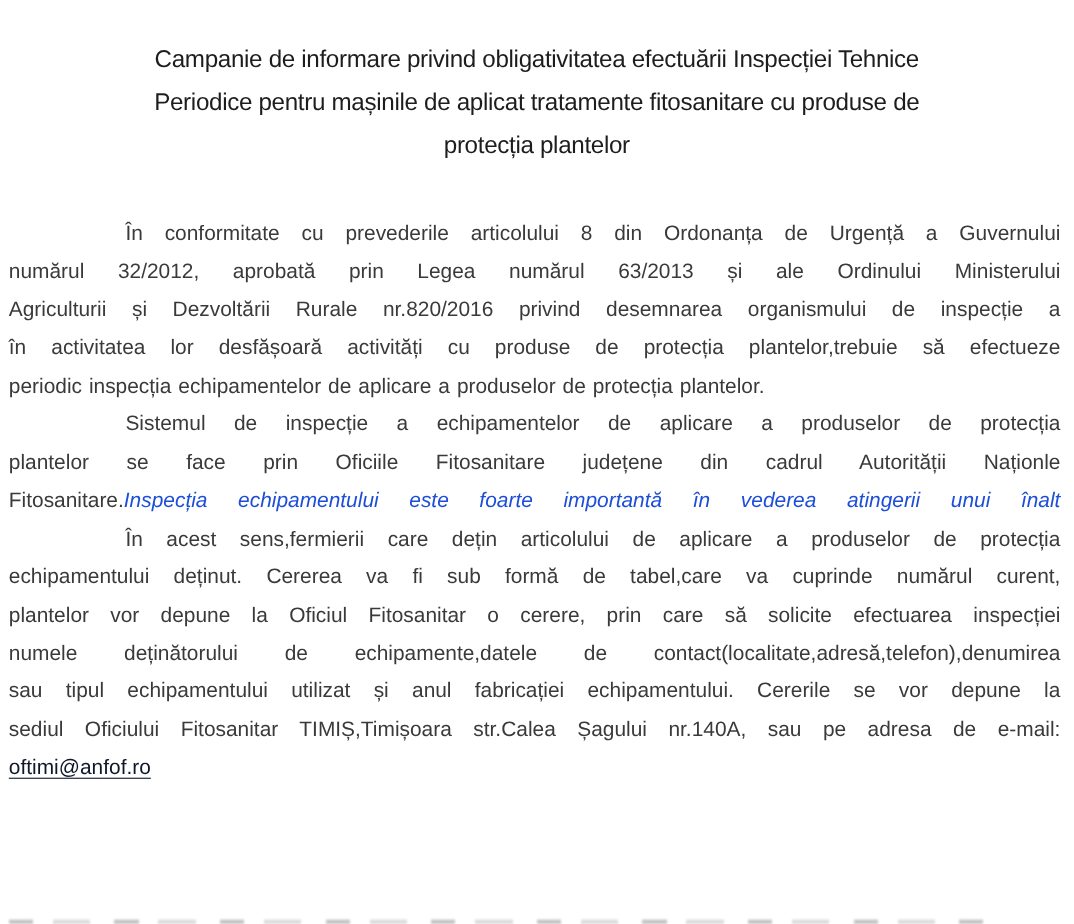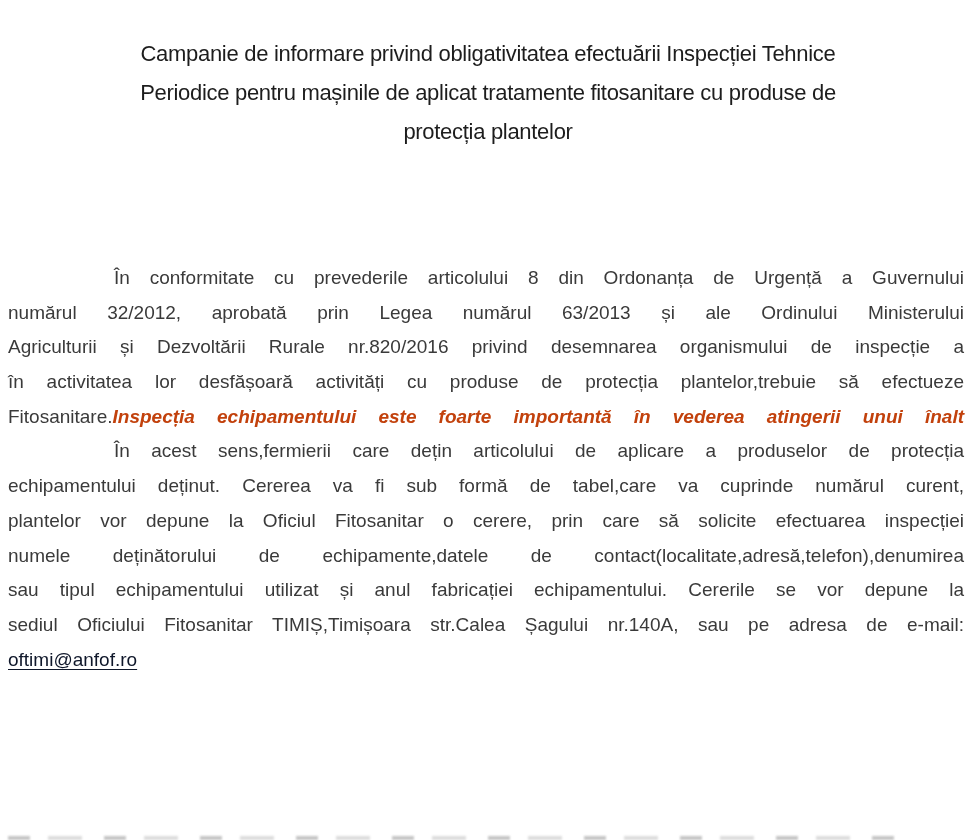--- a/index.html
+++ b/index.html
@@ -16,21 +16,21 @@
     margin: 0;
     padding: 34px 8px 0 8px;
     font-size: 22px;
     line-height: 39px;
     font-weight: normal;
     text-align: center;
     letter-spacing: -0.3px;
     color: #1d1d1d;
   }
   .content {
-    margin-top: 110px;
+    margin-top: 45px;
     padding: 0 12px 0 8px;
     font-size: 19px;
     line-height: 34.7px;
     color: #3a3a3a;
     word-spacing: 1px;
   }
   .para { margin: 0; }
   
   .jline {
     text-align: justify;
@@ -38,23 +38,23 @@
     white-space: normal;
     height: 34.7px;
     overflow: visible;
   }
   .jlines.indent > .jline:first-child { text-indent: 106px; }
   .plainline {
     height: 34.7px;
     text-align: left;
   }
   .em {
-    font-weight: bold;
+    font-weight: normal;
     font-style: italic;
-    color: #c2410c;
+    color: #1d4ed8;
   }
   .email {
     color: #0f172a;
     text-decoration: underline;
     text-underline-offset: 3px;
     cursor: pointer;
   }
   
   .cutoff {
     position: absolute;
@@ -83,23 +83,28 @@
 
   <div class="content">
 
     <div class="para">
       <div class="jlines indent">
           <div class="jline">În conformitate cu prevederile articolului 8 din Ordonanța de Urgență a Guvernului</div>
           <div class="jline">numărul 32/2012, aprobată prin Legea numărul 63/2013 și ale Ordinului Ministerului</div>
           <div class="jline">Agriculturii și Dezvoltării Rurale nr.820/2016 privind desemnarea organismului de inspecție a</div>
           <div class="jline">în activitatea lor desfășoară activități cu produse de protecția plantelor,trebuie să efectueze</div>
         </div>
+      <div class="plainline">periodic inspecția echipamentelor de aplicare a produselor de protecția plantelor.</div>
     </div>
 
     <div class="para">
+      <div class="jlines indent">
+          <div class="jline">Sistemul de inspecție a echipamentelor de aplicare a produselor de protecția</div>
+          <div class="jline">plantelor se face prin Oficiile Fitosanitare județene din cadrul Autorității Naționle</div>
+        </div>
       <div class="jline"><span>Fitosanitare.</span><span class="em">Inspecția echipamentului este foarte importantă în vederea atingerii unui înalt</span></div>
     </div>
 
     <div class="para">
       <div class="jlines indent">
           <div class="jline">În acest sens,fermierii care dețin articolului de aplicare a produselor de protecția</div>
           <div class="jline">echipamentului deținut. Cererea va fi sub formă de tabel,care va cuprinde numărul curent,</div>
           <div class="jline">plantelor vor depune la Oficiul Fitosanitar o cerere, prin care să solicite efectuarea inspecției</div>
           <div class="jline">numele deținătorului de echipamente,datele de contact(localitate,adresă,telefon),denumirea</div>
           <div class="jline">sau tipul echipamentului utilizat și anul fabricației echipamentului. Cererile se vor depune la</div>

